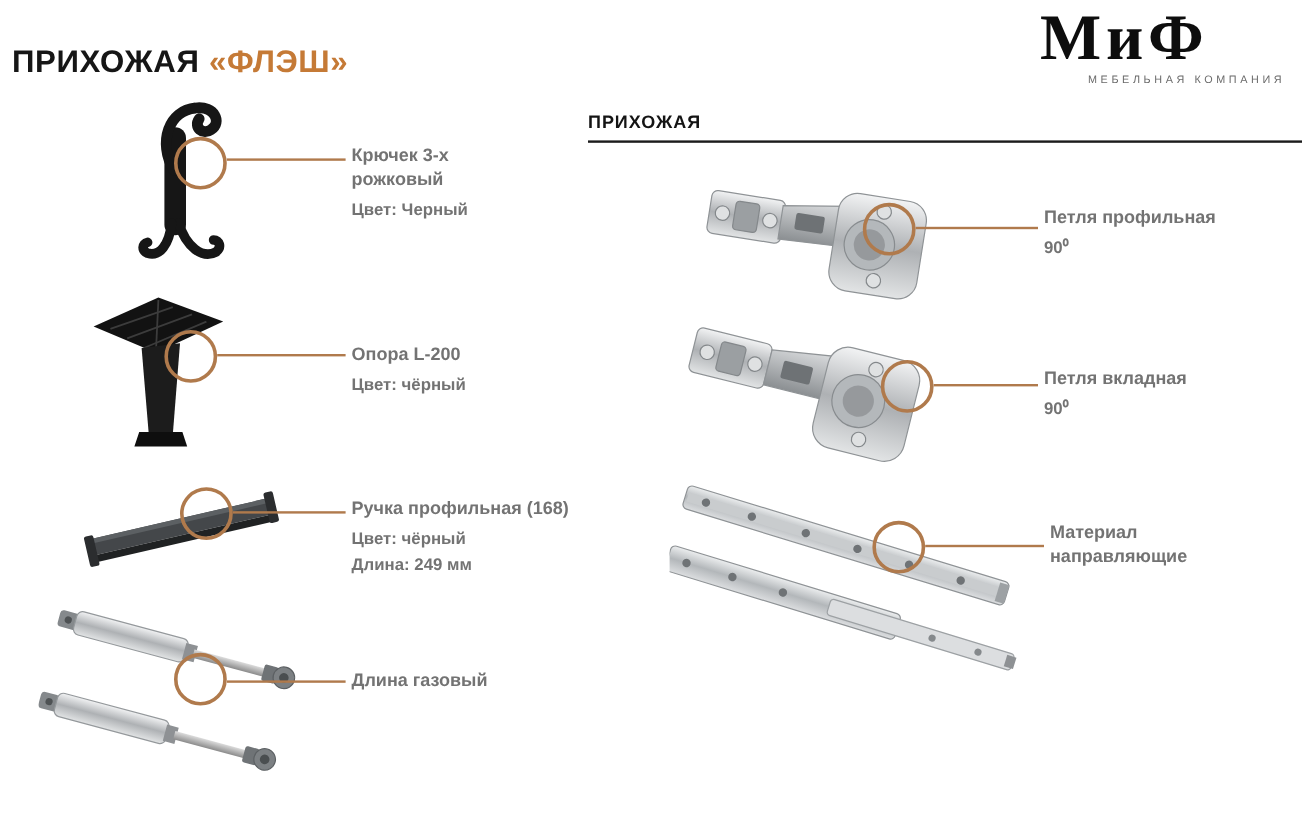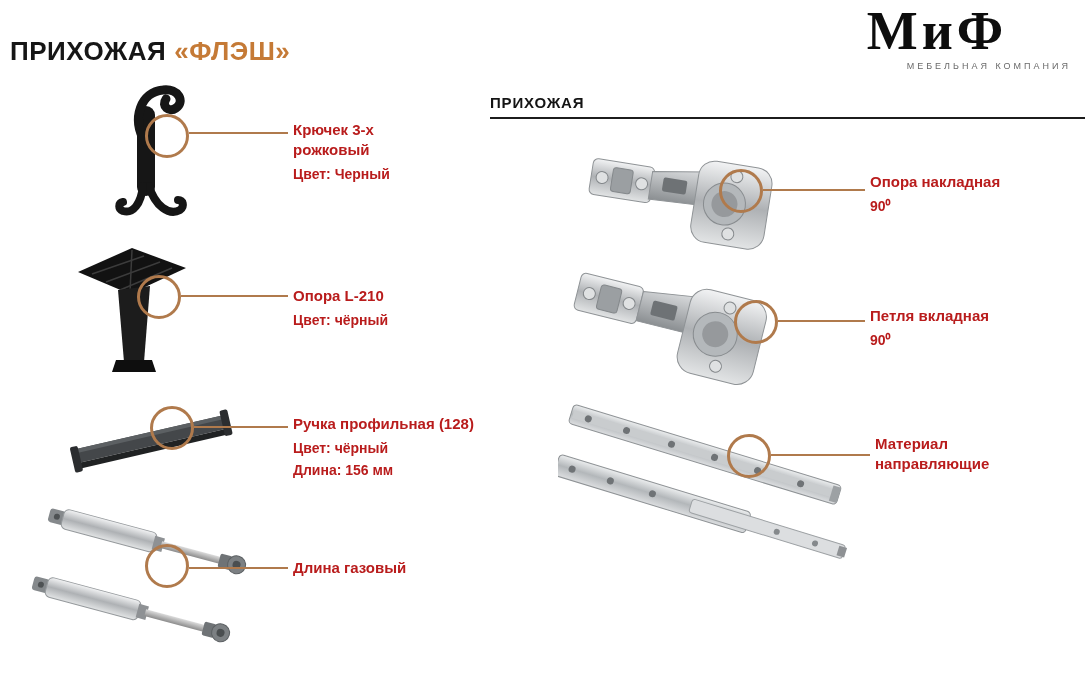--- a/index.html
+++ b/index.html
@@ -15,21 +15,21 @@
   .logo-sub { font-size:9px; letter-spacing:3px; color:#6a6a6a; margin-top:1px;margin-left:40px; }
 
   .section-heading { position:absolute; left:490px; top:94px; font-size:15px; font-weight:bold; letter-spacing:0.8px; color:#141414; }
   .section-rule { position:absolute; left:490px; top:117px; width:595px; height:2px; background:#1c1c1c; }
 
   .img { position:absolute; }
 
   .circle { position:absolute; width:44px; height:44px; border:3px solid var(--callout,#b07a4c); border-radius:50%; background:transparent; }
   .lead { position:absolute; height:2px; background:var(--callout,#b07a4c); }
 
-  .label { position:absolute; color:#b91c1c; }
+  .label { position:absolute; color:#737373; }
   .label-title { font-weight:bold; font-size:15px; line-height:20px; margin-bottom:3px; }
   .label-line { font-size:14px; line-height:22px;font-weight:bold; }
 </style>
 </head>
 <body>
 
 <div class="page">
 
   <svg width="0" height="0" style="position:absolute" aria-hidden="true">
     <defs>
@@ -96,39 +96,39 @@
         <path d="M34,48 L88,28"></path>
         <path d="M48,56 L100,34"></path>
         <path d="M60,16 L58,58"></path>
     </g>
     <polygon points="46,56 78,52 72,128 52,128" fill="#1c1c1c"></polygon>
     <polygon points="44,126 80,126 84,138 40,138" fill="#0e0e0e"></polygon>
   </svg>
   <div class="circle" style="left:137px;top:275px"></div>
   <div class="lead" style="left:181px;top:295px;width:107px"></div>
   <div class="label" style="left:293px;top:286px">
-    <div class="label-title">Опора L-210</div>
+    <div class="label-title">Опора L-200</div>
     <div class="label-line">Цвет: чёрный</div>
   </div>
 
   <svg class="img" style="left:66px;top:394px" width="170" height="92" viewBox="0 0 170 92">
     <g transform="rotate(-13 85 46)">
       <rect x="8" y="38" width="154" height="14" fill="#44474a"></rect>
       <rect x="8" y="38" width="154" height="4" fill="#5c6063"></rect>
       <rect x="8" y="52" width="154" height="6" fill="#202223"></rect>
       <rect x="4" y="35" width="8" height="26" rx="2" fill="#2b2d2f"></rect>
       <rect x="158" y="33" width="8" height="26" rx="2" fill="#2b2d2f"></rect>
     </g>
   </svg>
   <div class="circle" style="left:150px;top:406px"></div>
   <div class="lead" style="left:194px;top:426px;width:94px"></div>
   <div class="label" style="left:293px;top:414px;width:220px">
-    <div class="label-title">Ручка профильная (128)</div>
+    <div class="label-title">Ручка профильная (168)</div>
     <div class="label-line">Цвет: чёрный</div>
-    <div class="label-line">Длина: 156 мм</div>
+    <div class="label-line">Длина: 249 мм</div>
   </div>
 
   <svg class="img" style="left:32px;top:500px" width="230" height="176" viewBox="0 0 230 176">
     <use href="#piston" transform="translate(20,4) rotate(15)"></use>
     <use href="#piston" transform="translate(4,72) rotate(15)"></use>
   </svg>
   <div class="circle" style="left:145px;top:544px"></div>
   <div class="lead" style="left:189px;top:567px;width:99px"></div>
   <div class="label" style="left:293px;top:558px">
     <div class="label-title">Длина газовый</div>
@@ -145,21 +145,21 @@
       <rect x="112" y="18" width="74" height="82" rx="16" fill="url(#gMetal)" stroke="#8f9396"></rect>
       <circle cx="150" cy="30" r="6" fill="#dfe1e2" stroke="#84888b"></circle>
       <circle cx="150" cy="88" r="6" fill="#dfe1e2" stroke="#84888b"></circle>
       <circle cx="142" cy="59" r="21" fill="#b4b8bb" stroke="#888c8f"></circle>
       <circle cx="142" cy="59" r="13" fill="#96999c"></circle>
     </g>
   </svg>
   <div class="circle" style="left:719px;top:169px"></div>
   <div class="lead" style="left:763px;top:189px;width:102px"></div>
   <div class="label" style="left:870px;top:172px">
-    <div class="label-title">Опора накладная</div>
+    <div class="label-title">Петля профильная</div>
     <div class="label-line">90⁰</div>
   </div>
 
   <svg class="img" style="left:568px;top:260px" width="212" height="132" viewBox="0 0 212 132">
     <g transform="rotate(14 106 66)">
       <rect x="4" y="36" width="64" height="38" rx="5" fill="url(#gMetal)" stroke="#8f9396"></rect>
       <circle cx="16" cy="55" r="6" fill="#dfe1e2" stroke="#84888b"></circle>
       <circle cx="57" cy="55" r="6" fill="#dfe1e2" stroke="#84888b"></circle>
       <rect x="26" y="43" width="21" height="25" rx="3" fill="#9b9fa2" stroke="#84888b"></rect>
       <polygon points="68,40 124,32 124,70 68,70" fill="url(#gMetalD)" stroke="#8f9396"></polygon>

